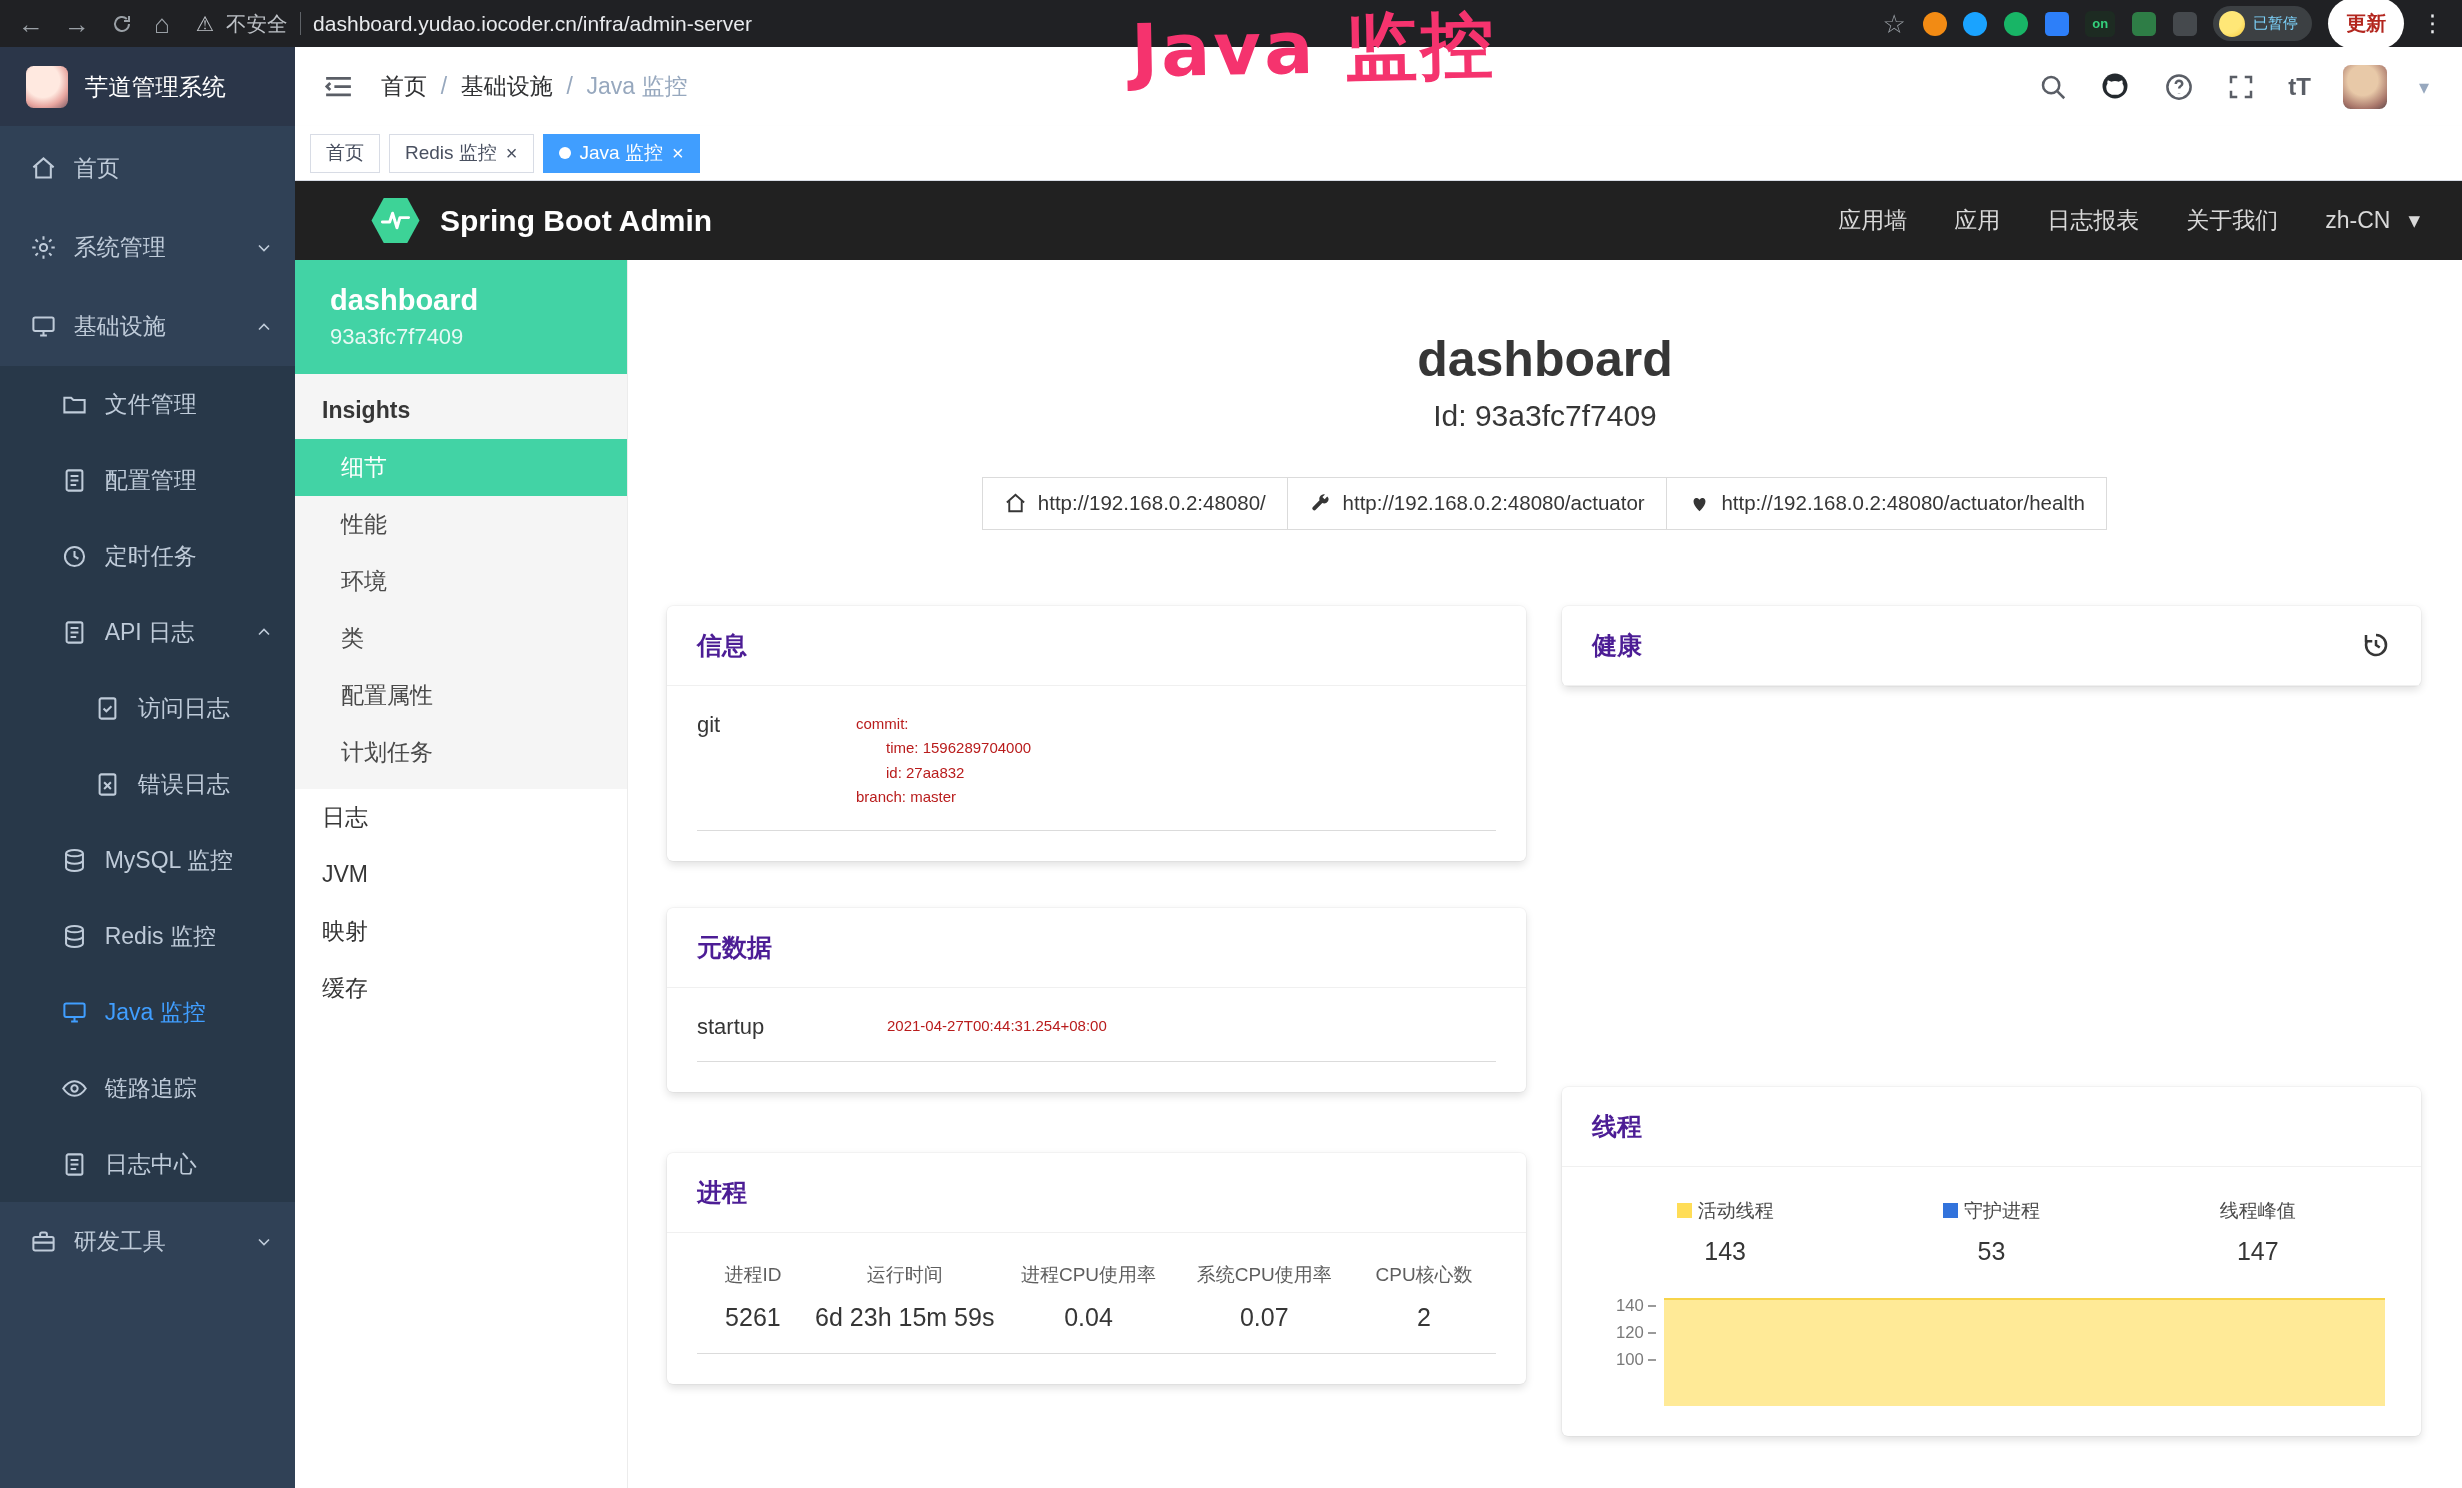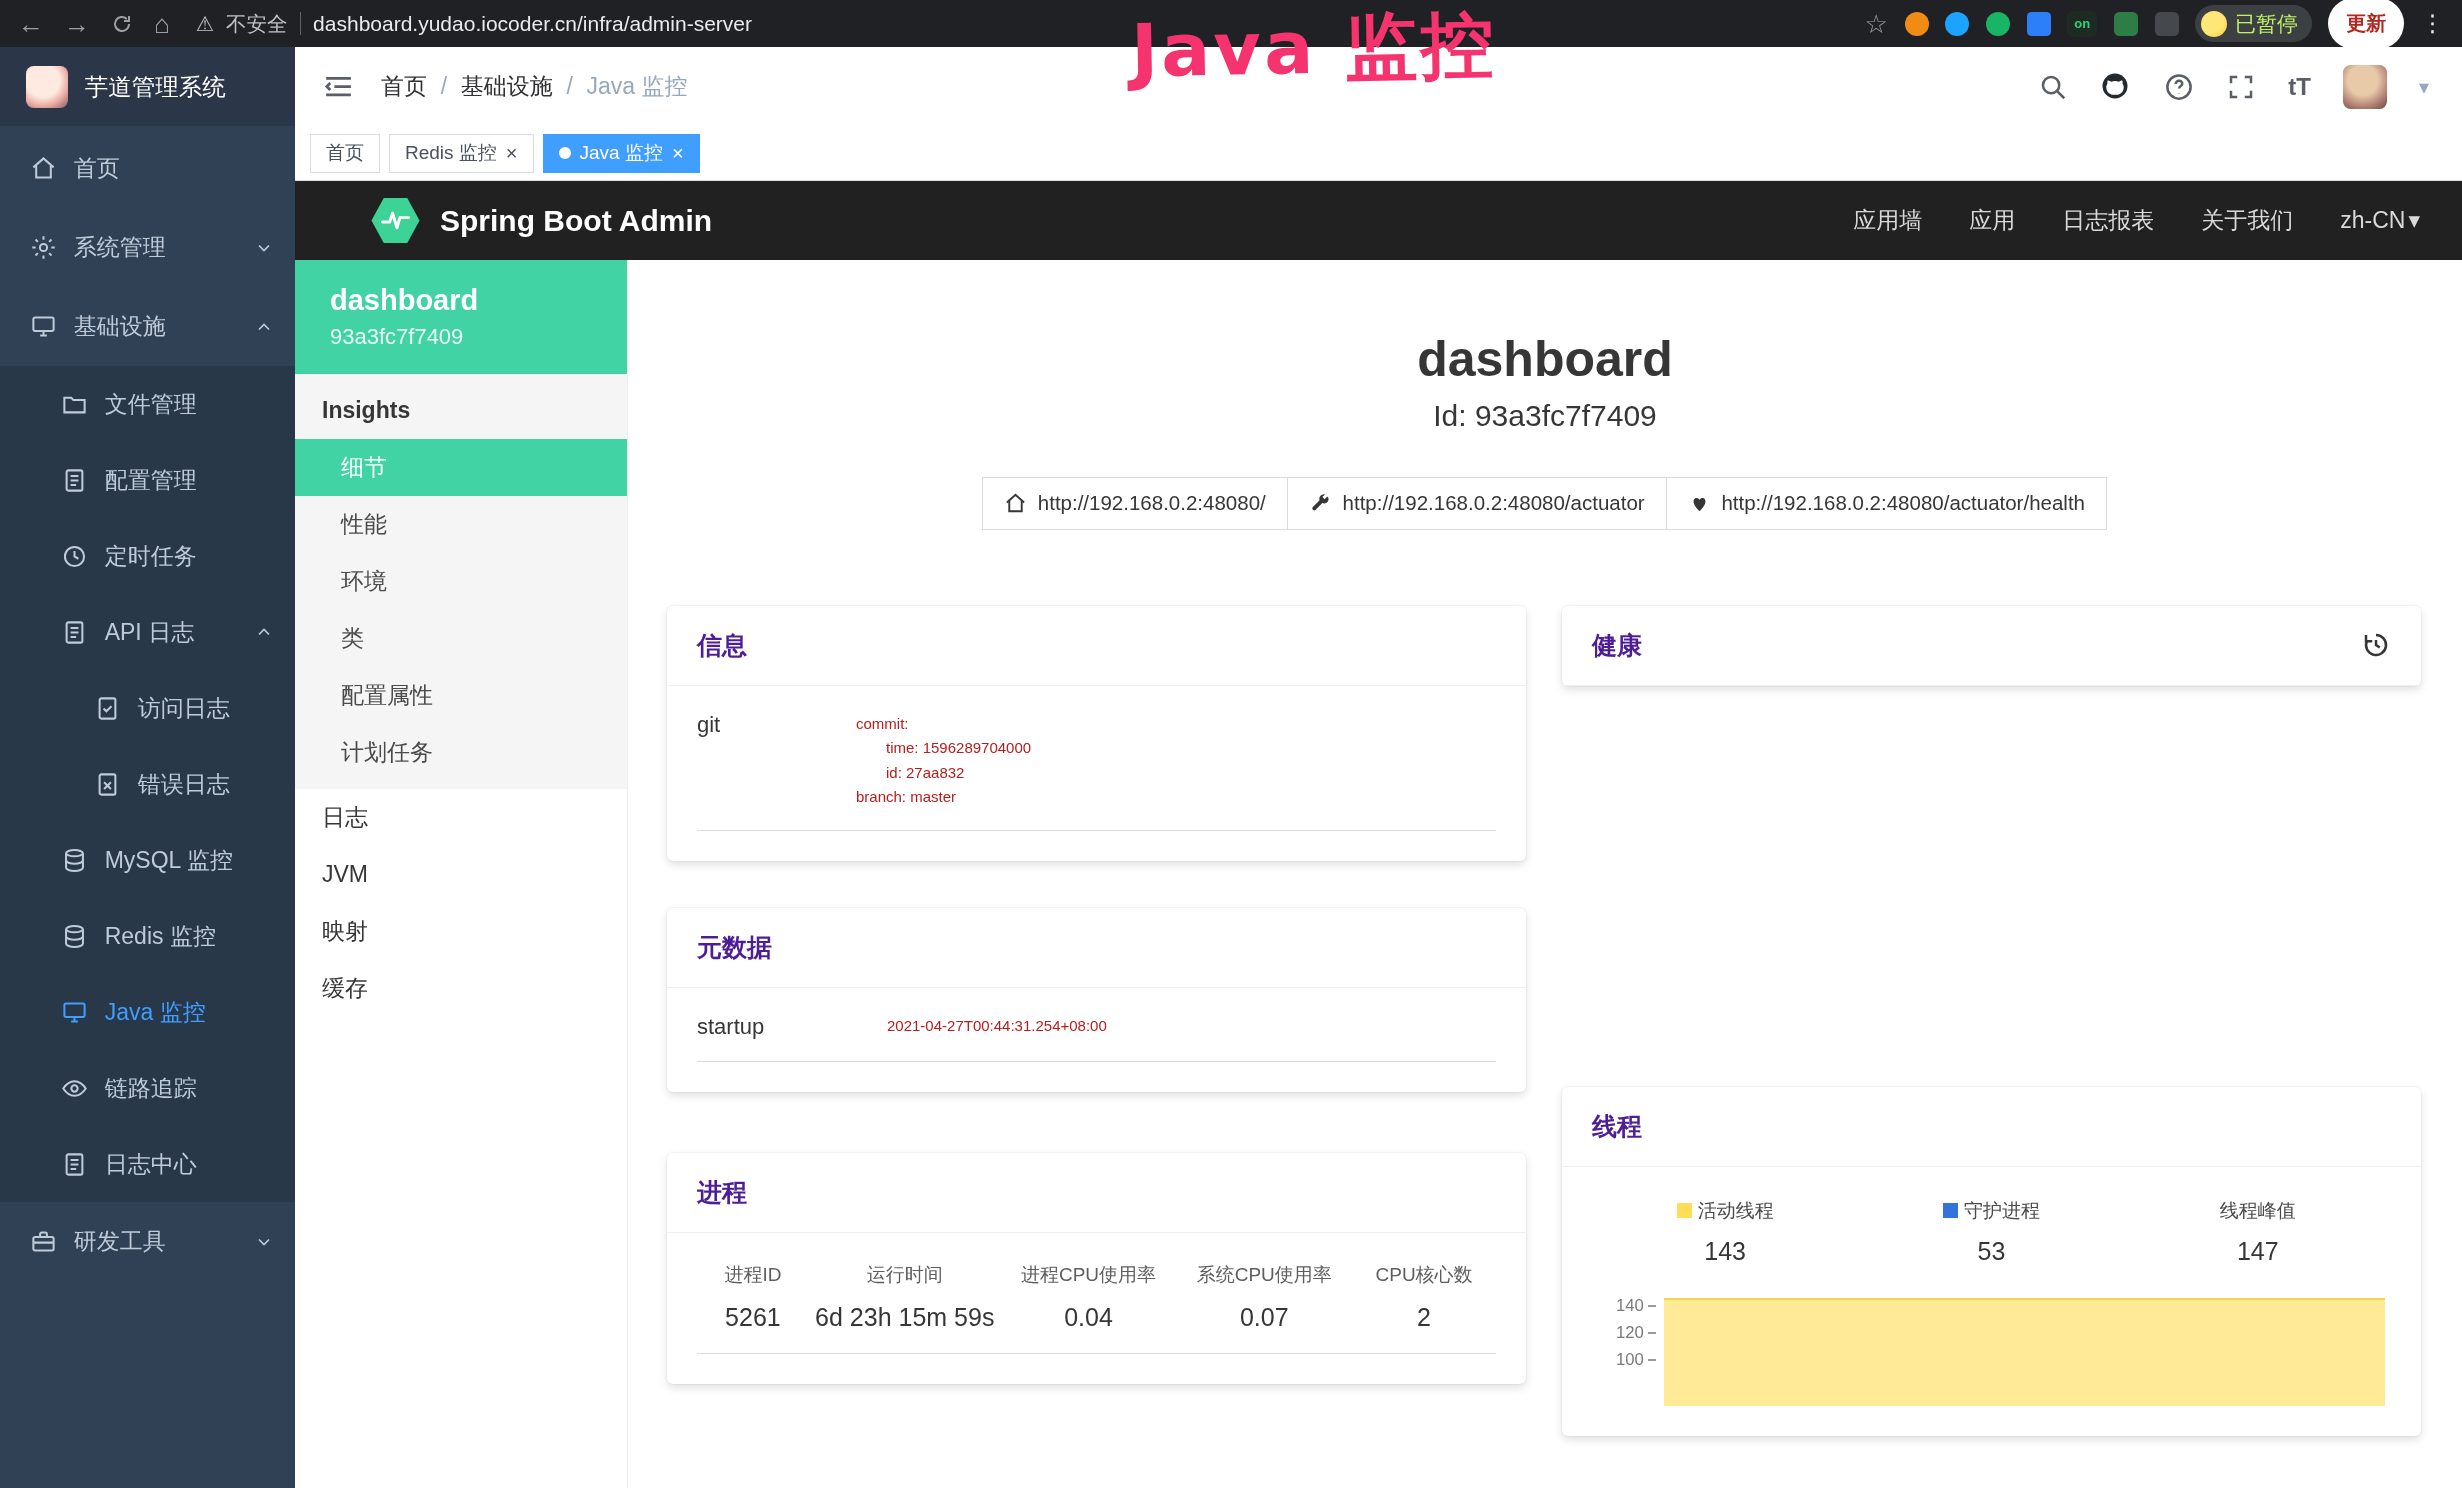--- a/index.html
+++ b/index.html
@@ -14,21 +14,21 @@
   .warn { color:#bdc1c6; font-size:20.5px; }
   .sec-label { color:#bdc1c6; font-size:20.5px; }
   .addr-div { width:1.5px; height:23px; background:#5f6368; }
   .url { color:#e8eaed; font-size:21px; white-space:nowrap; }
   .chrome-right { display:flex; align-items:center; gap:16.7px; }
   .ext { width:24px; height:24px; border-radius:50%; flex-shrink:0; cursor:pointer; }
   .ext.sq { border-radius:5.3px; }
   .ext.grid { border-radius:4.6px; background:
       linear-gradient(#2d7ff9,#2d7ff9); }
   .on-badge { width:30px; height:26px; border-radius:5.3px; background:#1d2b22; color:#34d07c; font-size:13px; font-weight:700; display:flex; align-items:center; justify-content:center; cursor:pointer; }
-  .pill { display:flex; align-items:center; gap:7.6px; background:#3c4043; border-radius:758px; padding:4.6px 13.7px 4.6px 6px; color:#bef264; font-size:21px; cursor:pointer; }
+  .pill { display:flex; align-items:center; gap:7.6px; background:#3c4043; border-radius:758px; padding:4.6px 13.7px 4.6px 6px; color:#7dd3fc; font-size:15px; cursor:pointer; }
   .emoji { width:26px; height:26px; border-radius:50%; background:radial-gradient(circle at 35% 32%, #ffe777 55%, #f4c430); }
   .update { background:#fff; border-radius:758px; padding:12px 18px; color:#b3261e; font-size:20px; font-weight:600; cursor:pointer; }
   .kebab { color:#e8eaed; font-size:23px; cursor:pointer; }
 
   
   .annotation { position:absolute; left:1131px; top:0px; z-index:60; font-size:73px; font-weight:700; color:#f5336e; transform:rotate(-1deg); letter-spacing:3px; pointer-events:none; font-family:"DejaVu Sans",sans-serif; }
 
   
   .under { display:flex; height:1442px; }
 
@@ -73,21 +73,21 @@
   .tag .x { font-size:20px; line-height:1; }
 
   
   .sba { flex:1; display:flex; flex-direction:column; min-height:0; }
   .sba-header { height:79px; background:#212121; display:flex; align-items:center; padding:0 42px 0 76px; flex-shrink:0; }
   .sba-logo { width:49px; height:49px; background:#3dd397; clip-path:polygon(26% 4%,74% 4%,99% 50%,74% 96%,26% 96%,1% 50%); display:flex; align-items:center; justify-content:center; margin-right:20px; cursor:pointer; }
   .sba-logo svg { width:35px; height:35px; }
   .sba-brand { color:#fff; font-size:30px; font-weight:700; cursor:pointer; }
   .sba-nav { margin-left:auto; display:flex; align-items:center; gap:47px; font-size:23px; color:#d9d9d9; }
   .sba-nav .nav-link { cursor:pointer; }
-  .locale { display:flex; align-items:flex-end; gap:3px; cursor:pointer; }
+  .locale { display:flex; align-items:flex-end; gap:18px; cursor:pointer; }
 
   .sba-body { flex:1; display:flex; min-height:0; }
   .sba-menu { width:333px; flex-shrink:0; background:#fff; border-right:0.8px solid #ececec; }
   .inst { height:114px; background:#42d3a5; color:#fff; display:flex; flex-direction:column; justify-content:center; gap:7.6px; padding-left:35px; cursor:pointer; }
   .inst-name { font-size:29px; font-weight:700; }
   .inst-id { font-size:22px; opacity:.88; }
   .menu-group { background:#f5f5f5; padding-bottom:7.6px; }
   .menu-label { font-size:23px; font-weight:700; color:#363636; padding:23px 0 15px 27px; }
   .menu-item { height:57px; display:flex; align-items:center; padding-left:46px; font-size:23px; color:#4a4a4a; cursor:pointer; }
   .menu-item.active { background:#42d3a5; color:#fff; }

